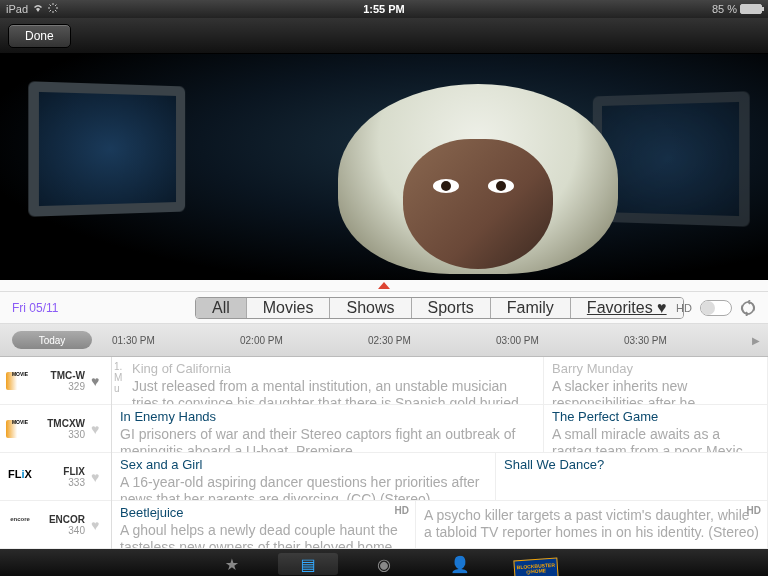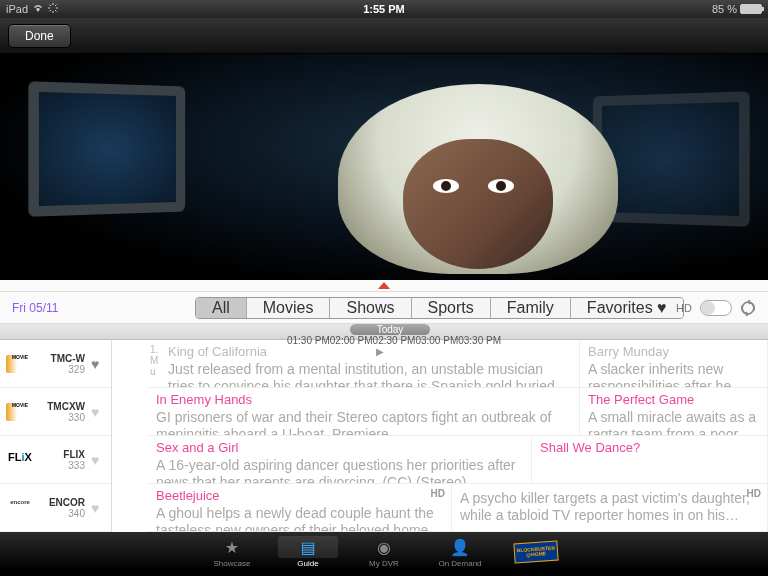--- a/index.html
+++ b/index.html
@@ -29,54 +29,54 @@
 .monitor.m1 { left: 30px; top: 30px; transform: perspective(400px) rotateY(12deg); }
 .monitor.m2 { right: 20px; top: 40px; transform: perspective(400px) rotateY(-12deg); opacity: 0.6; }
 
 .collapse-handle { height: 12px; background: #fafafa; display: flex; justify-content: center; align-items: center; border-bottom: 1px solid #ddd; }
 .triangle-up { width: 0; height: 0; border-left: 6px solid transparent; border-right: 6px solid transparent; border-bottom: 7px solid #d43; }
 
 .filter-bar { height: 32px; background: #fafafa; border-bottom: 1px solid #ddd; display: flex; align-items: center; padding: 0 12px; position: relative; }
 .date-label { font-size: 12px; color: #8b5cf6; width: 100px; }
 .seg-control { display: flex; border: 1px solid #999; border-radius: 4px; overflow: hidden; height: 22px; margin: 0 auto; position: absolute; left: 195px; }
 .seg-btn { font-size: 16px; color: #333; padding: 0 16px; border-right: 1px solid #aaa; display: flex; align-items: center; cursor: pointer; background: #f5f5f5; }
-.seg-btn:last-child { border-right: none; }
+.seg-btn:last-child { border-right: none; text-decoration: underline; }
 .seg-btn.active { background: #c8c8c8; }
 .filter-right { position: absolute; right: 12px; display: flex; align-items: center; gap: 8px; font-size: 11px; color: #777; }
 .toggle { width: 32px; height: 16px; border: 1px solid #aaa; border-radius: 8px; background: #fff; position: relative; cursor: pointer; }
 .toggle-knob { width: 14px; height: 14px; background: #ddd; border-radius: 50%; position: absolute; left: 0; }
 .refresh-icon { width: 16px; height: 16px; cursor: pointer; color: #888; }
 
-.time-bar { height: 16px; background: linear-gradient(#e8e8e8, #d8d8d8); border-bottom: 1px solid #bbb; display: flex; align-items: center; font-size: 10px; color: #555; flex-direction: column; }
+.time-bar { height: 33px; background: linear-gradient(#e8e8e8, #d8d8d8); border-bottom: 1px solid #bbb; display: flex; align-items: center; font-size: 10px; color: #555; }
 .today-btn { width: 80px; height: 18px; margin-left: 12px; background: linear-gradient(#aaa, #888); color: #fff; border-radius: 9px; font-size: 10px; display: flex; align-items: center; justify-content: center; cursor: pointer; }
 .time-slots { display: flex; flex: 1; margin-left: 20px; justify-content: flex-end; }
 .time-slot { flex: 1; }
 .scroll-right { width: 16px; color: #999; font-size: 10px; cursor: pointer; }
 
-.guide-body { height: 192px; background: #fff; display: flex; overflow: hidden; gap: 36px; }
+.guide-body { height: 192px; background: #fff; display: flex; overflow: hidden; }
 .channels-col { width: 112px; border-right: 1px solid #ddd; }
 .channel-cell { height: 48px; border-bottom: 1px solid #eee; display: flex; align-items: center; padding: 0 6px; gap: 6px; }
 .ch-logo { width: 28px; height: 18px; border-radius: 2px; display: flex; justify-content: center; overflow: hidden; }
 .logo-tmc { background: linear-gradient(90deg, #f0a020 0%, #fff 40%); }
 .logo-tmc span { font-size:5px; font-weight:bold; color:#000; line-height:1; }
 .logo-flix { font-family: Arial; }
 .logo-flix .f1{color:#000;font-weight:900;font-size:11px;}
 .logo-flix .f2{color:#08c;font-weight:900;font-size:11px;}
 .logo-flix .f3{color:#000;font-weight:900;font-size:11px;}
 .logo-encore { font-size:6px; font-weight:bold; color:#333; text-align:center; }
 .ch-text { flex: 1; text-align: right; }
 .ch-name { font-size: 10px; color: #333; font-weight: bold; }
 .ch-num { font-size: 10px; color: #999; }
 .heart { width: 14px; color: #ccc; font-size: 14px; cursor: pointer; }
 .heart.fav { color: #888; }
 
 .programs-col { flex: 1; position: relative; }
 .prog-row { height: 48px; border-bottom: 1px solid #eee; display: flex; }
 .prog-cell { border-right: 1px solid #eee; padding: 4px 8px; overflow: hidden; position: relative; }
-.prog-title { font-size: 13px; color: #ec4899; white-space: nowrap; overflow: hidden; text-overflow: ellipsis; }
+.prog-title { font-size: 13px; color: #0c4a6e; white-space: nowrap; overflow: hidden; text-overflow: ellipsis; }
 .prog-desc { font-size: 14px; color: #aaa; line-height: 1.2; margin-top: 2px; overflow: hidden; display: -webkit-box; -webkit-line-clamp: 2; -webkit-box-orient: vertical; }
 .hd-badge { position: absolute; top: 4px; right: 6px; font-size: 10px; color: #999; font-weight: bold; }
 .prog-row.cut .prog-title { color: #bbb; }
 .partial-letter { font-size: 10px; color: #bbb; width: 12px; padding: 4px 2px; }
 
 .tab-bar { height: 38px; background: linear-gradient(#2a2a2a, #000); display: flex; justify-content: center; align-items: center; gap: 0; }
 .tab-item { width: 76px; display: flex; flex-direction: column; align-items: center; gap: 1px; cursor: pointer; color: #888; font-size: 8px; padding-top:2px; }
 .tab-item.active { color: #fff; }
 .tab-item.active .tab-icon-box { background: rgba(255,255,255,0.1); border-radius:3px; }
 .tab-icon-box { width:60px; height:22px; display:flex; align-items:center; justify-content:center; }

